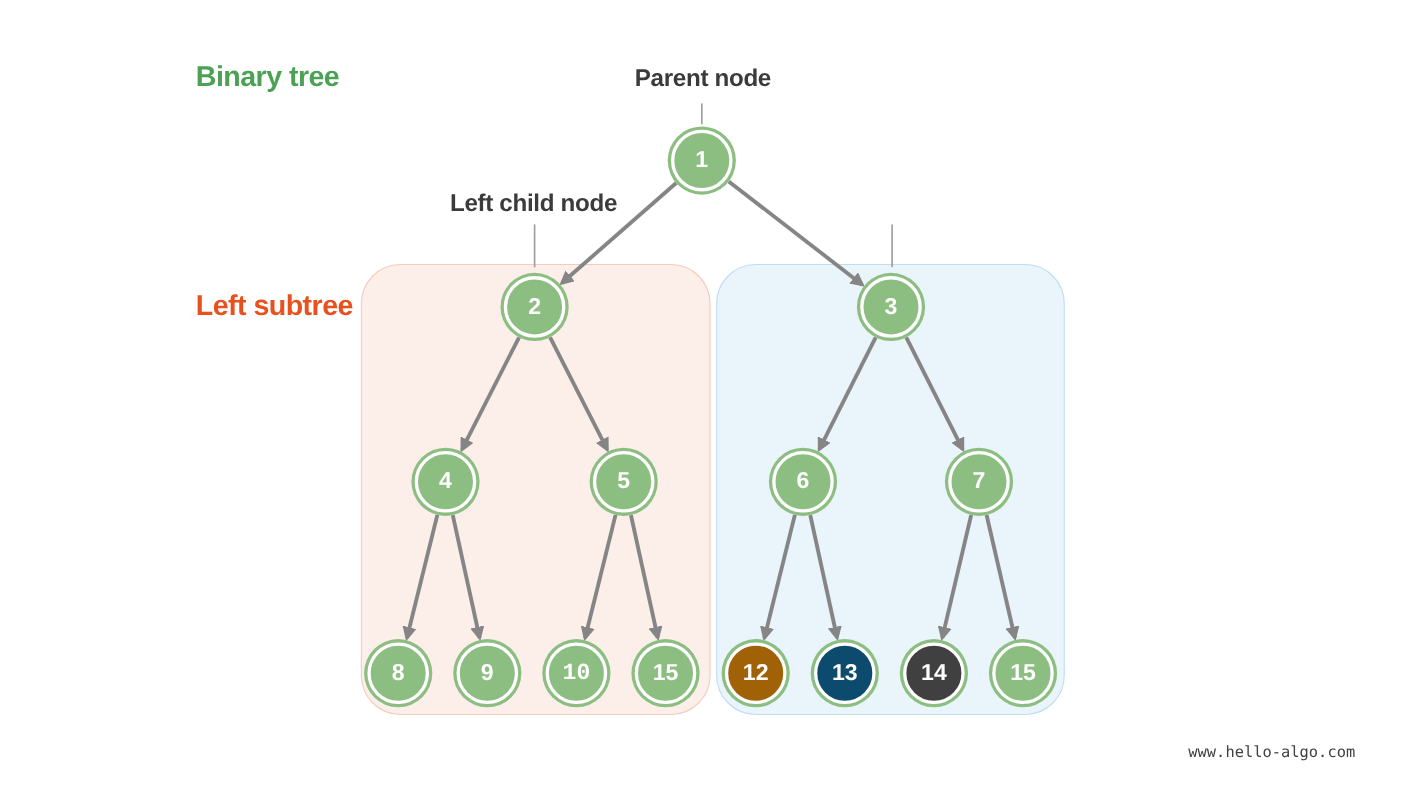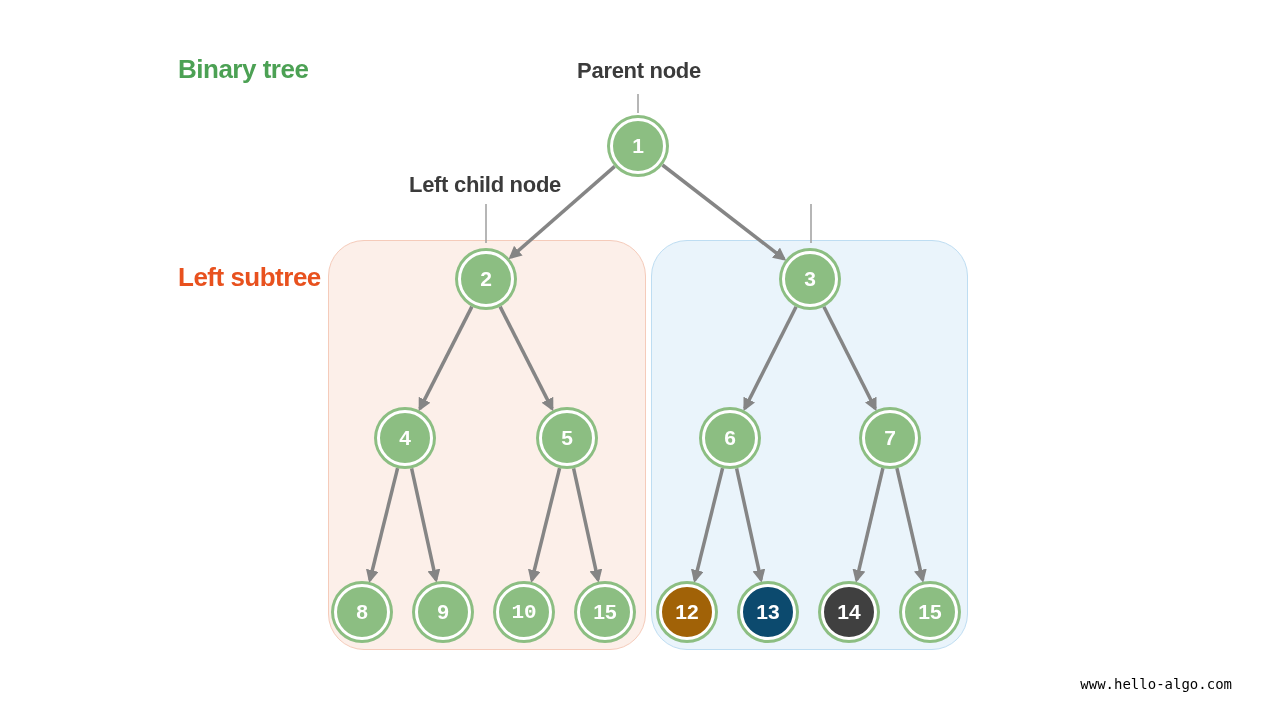--- a/index.html
+++ b/index.html
@@ -126,15 +126,15 @@
       <div class="tree-node" style="left: 334px; top: 584px; background: rgb(140, 190, 130); box-shadow: rgb(140, 190, 130) 0px 0px 0px 3px; color: rgb(255, 255, 255);">8</div>
       <div class="tree-node" style="left: 415px; top: 584px; background: rgb(140, 190, 130); box-shadow: rgb(140, 190, 130) 0px 0px 0px 3px; color: rgb(255, 255, 255);">9</div>
       <div class="tree-node" style="left: 496px; top: 584px; background: rgb(140, 190, 130); box-shadow: rgb(140, 190, 130) 0px 0px 0px 3px; color: rgb(255, 255, 255); font-family: Liberation Mono, monospace;">10</div>
       <div class="tree-node" style="left: 577px; top: 584px; background: rgb(140, 190, 130); box-shadow: rgb(140, 190, 130) 0px 0px 0px 3px; color: rgb(255, 255, 255);">15</div>
       <div class="tree-node" style="left: 659px; top: 584px; background: #a16207; box-shadow: rgb(140, 190, 130) 0px 0px 0px 3px; color: rgb(255, 255, 255);">12</div>
       <div class="tree-node" style="left: 740px; top: 584px; background: #0c4a6e; box-shadow: rgb(140, 190, 130) 0px 0px 0px 3px; color: rgb(255, 255, 255);">13</div>
       <div class="tree-node" style="left: 821px; top: 584px; background: #404040; box-shadow: rgb(140, 190, 130) 0px 0px 0px 3px; color: rgb(255, 255, 255);">14</div>
       <div class="tree-node" style="left: 902px; top: 584px; background: rgb(140, 190, 130); box-shadow: rgb(140, 190, 130) 0px 0px 0px 3px; color: rgb(255, 255, 255); text-align: right;">15</div>
     </div>
 
-  <div class="watermark" style="color: #000000;">www.hello-algo.com</div>
+  <div class="watermark" style="color: #404040;">www.hello-algo.com</div>
 
 </div>
 
 </body></html>

